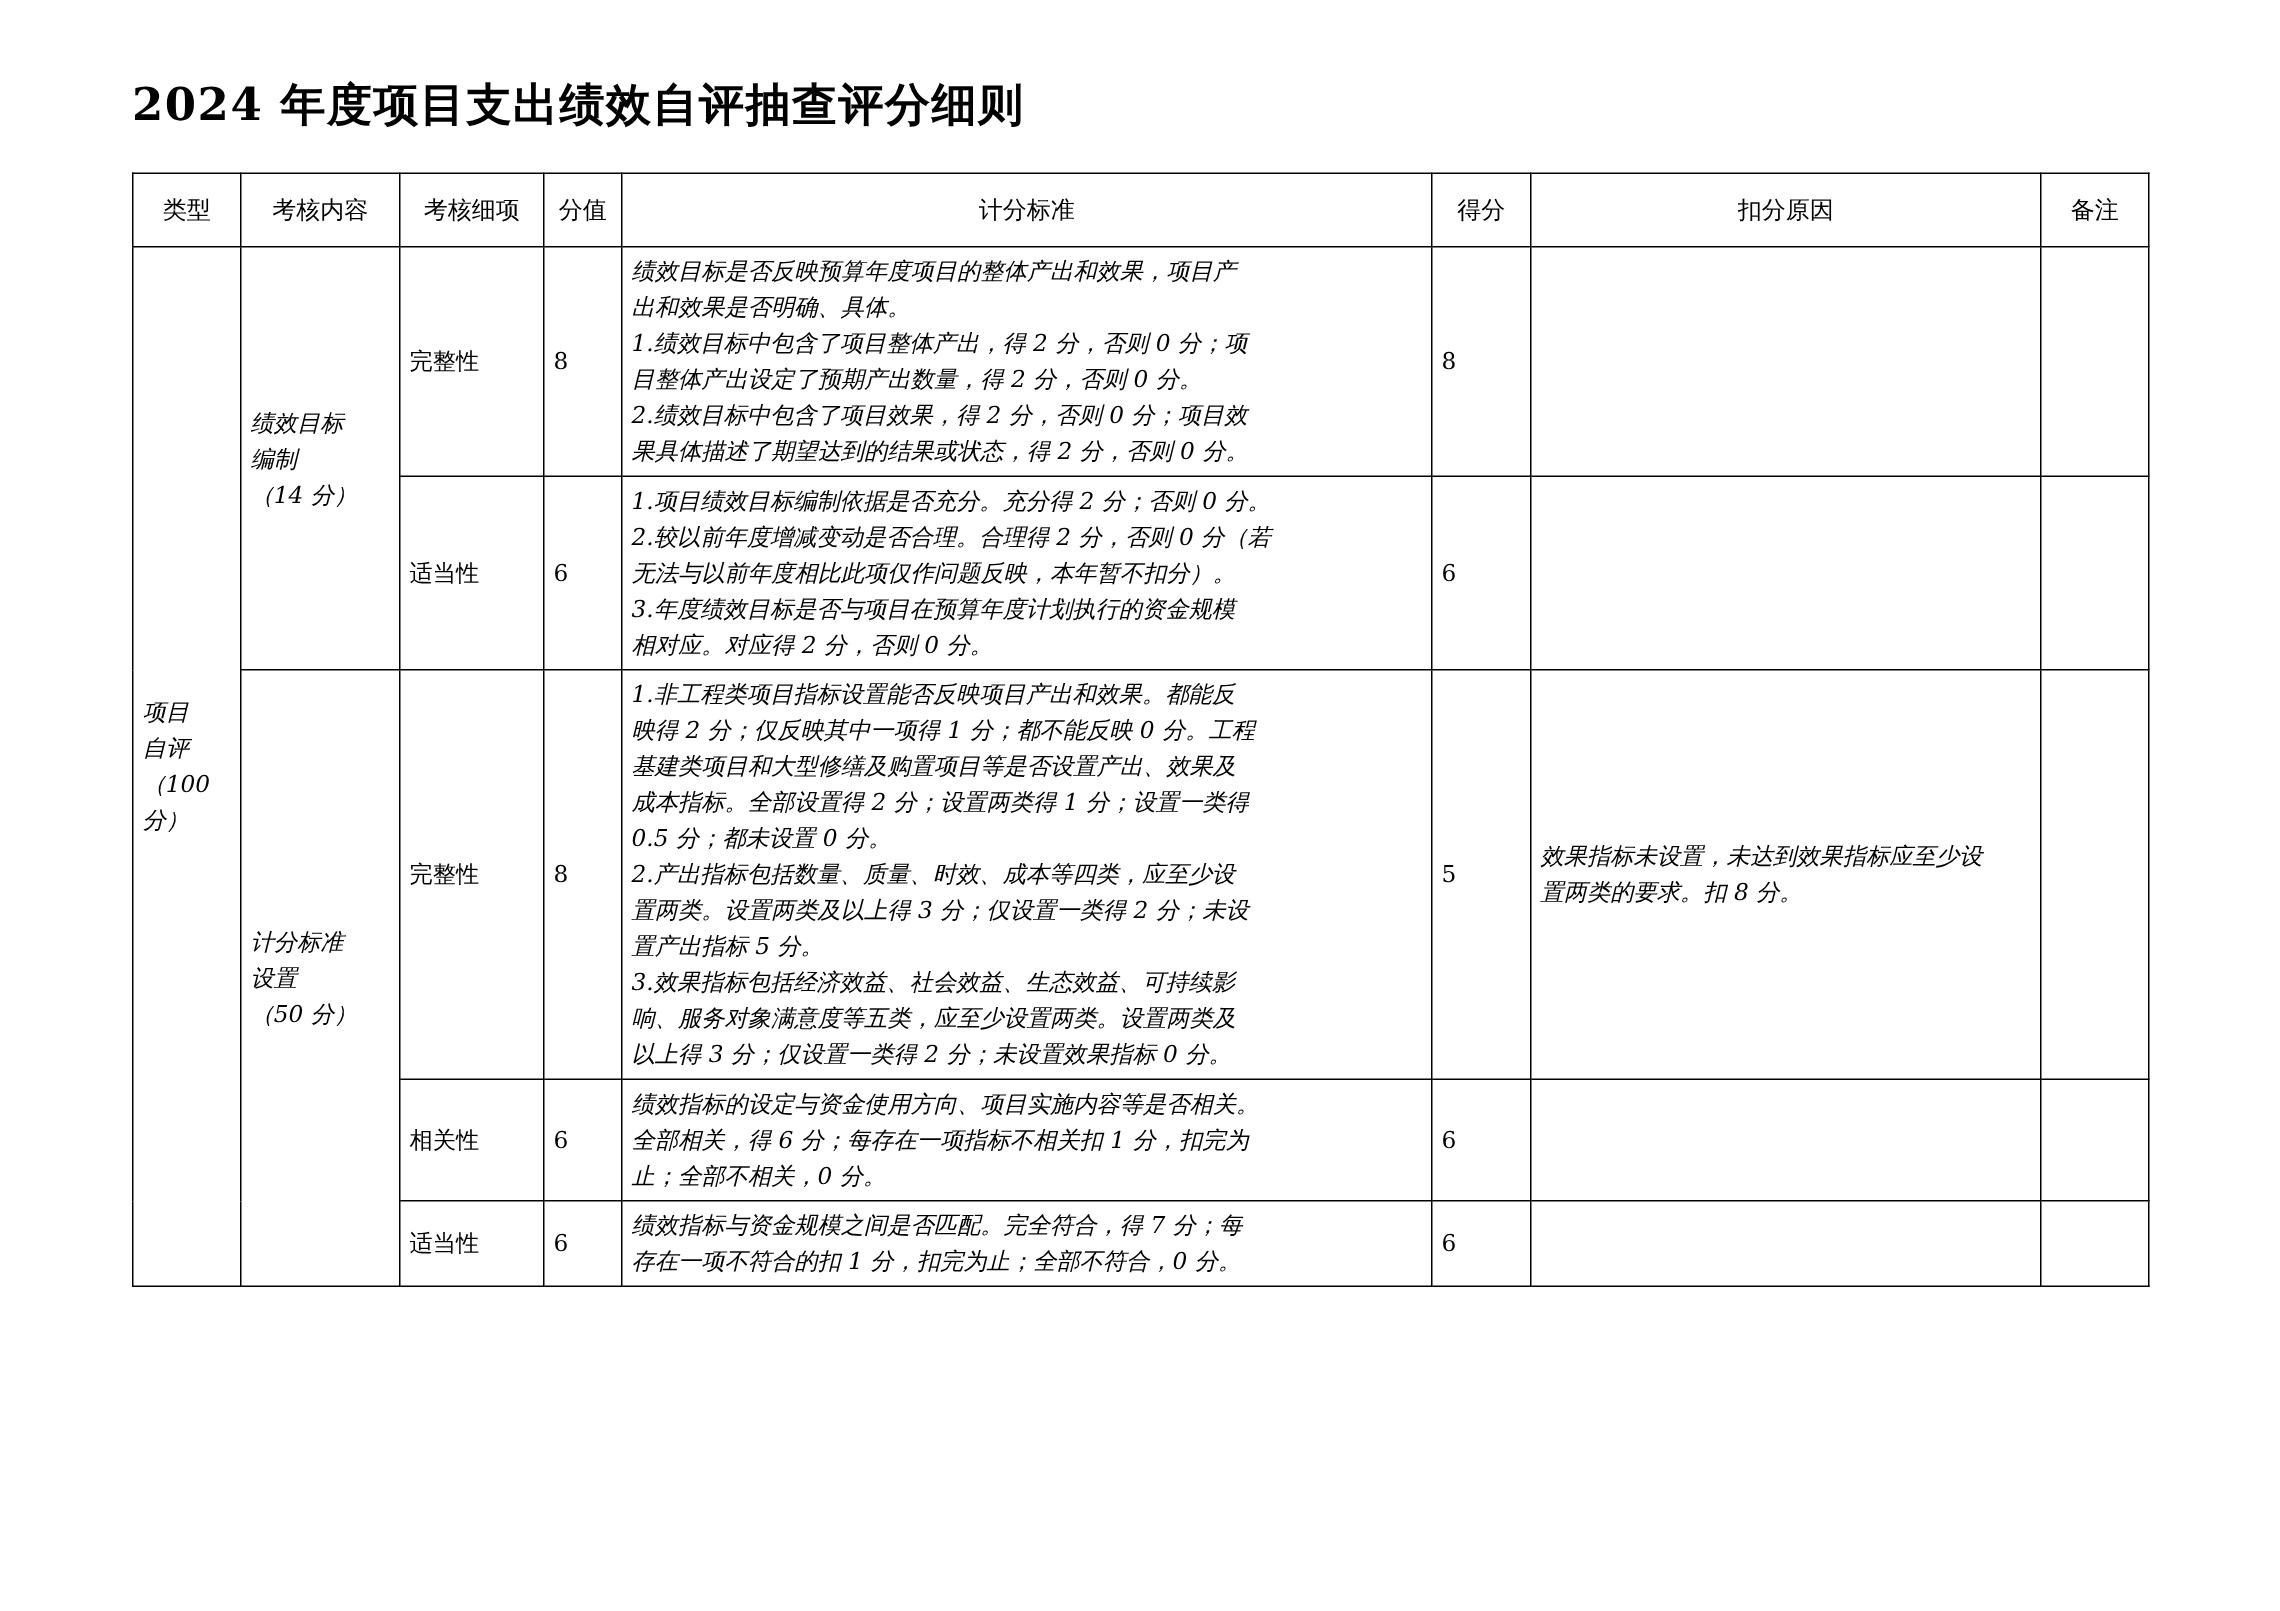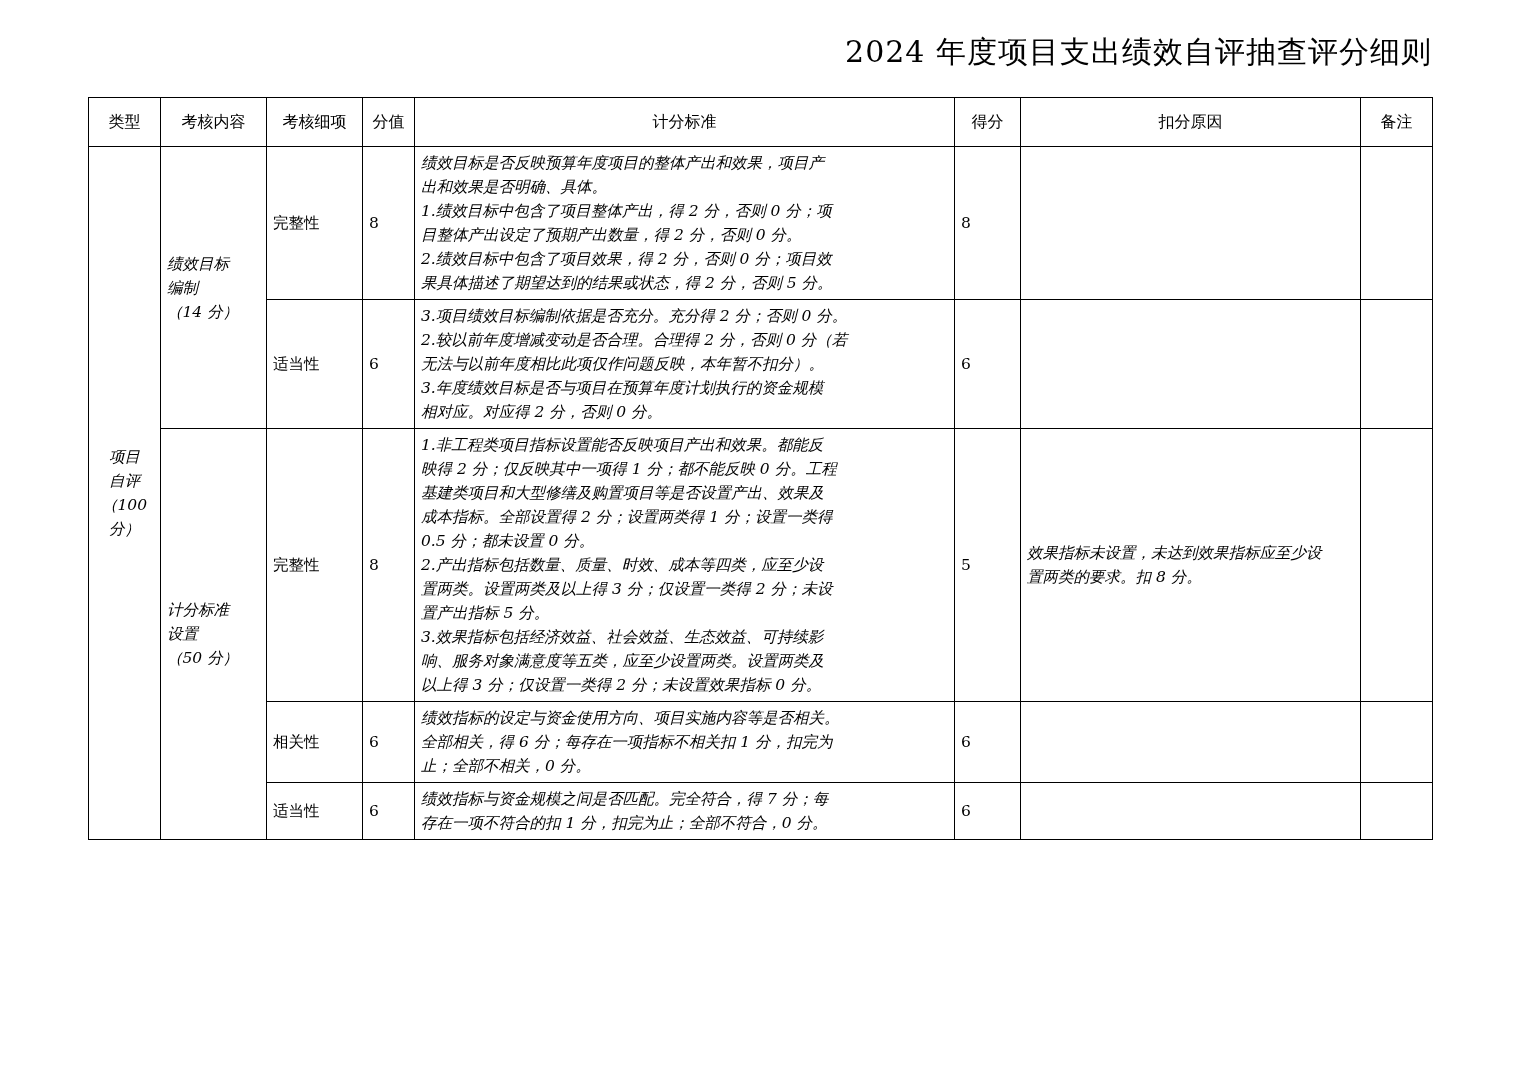--- a/index.html
+++ b/index.html
@@ -16,25 +16,25 @@
     overflow: hidden;
   }
   .page {
     width: 1520px;
     height: 1074px;
     position: relative;
     box-sizing: border-box;
     padding: 0 88px;
   }
   .doc-title {
-    text-align: right;
+    text-align: left;
     font-size: 30px;
-    font-weight: normal;
+    font-weight: bold;
     letter-spacing: 1px;
-    margin-top: 32px;
+    margin-top: 50px;
     margin-bottom: 24px;
     font-family: "DejaVu Serif", "Liberation Serif", serif;
   }
   table.scoring {
     border-collapse: collapse;
     width: 1344px;
     table-layout: fixed;
     margin: 0 auto;
     padding-left: 44px;
   }
@@ -56,21 +56,20 @@
   .crit-line { display: block; text-indent: 0; font-style: italic; }
   col.c-type { width: 72px; }
   col.c-content { width: 106px; }
   col.c-sub { width: 96px; }
   col.c-score { width: 52px; }
   col.c-criteria { width: 540px; }
   col.c-got { width: 66px; }
   col.c-reason { width: 340px; }
   col.c-remark { width: 72px; }
   .vert-type {
-    text-align: center;
     font-size: 16px;
     line-height: 1.6;
   }
 </style>
 </head>
 <body>
 
 <div class="page">
 
   <div class="doc-title">2024 年度项目支出绩效自评抽查评分细则</div>
@@ -113,32 +112,32 @@
           <span class="crit-line">（14 分）</span>
         </td>
         <td class="c">完整性</td>
         <td class="c">8</td>
         <td class="l">
           <span class="crit-line">绩效目标是否反映预算年度项目的整体产出和效果，项目产</span>
           <span class="crit-line">出和效果是否明确、具体。</span>
           <span class="crit-line">1.绩效目标中包含了项目整体产出，得 2 分，否则 0 分；项</span>
           <span class="crit-line">目整体产出设定了预期产出数量，得 2 分，否则 0 分。</span>
           <span class="crit-line">2.绩效目标中包含了项目效果，得 2 分，否则 0 分；项目效</span>
-          <span class="crit-line">果具体描述了期望达到的结果或状态，得 2 分，否则 5 分。</span>
+          <span class="crit-line">果具体描述了期望达到的结果或状态，得 2 分，否则 0 分。</span>
         </td>
         <td class="c">8</td>
         <td class="l"></td>
         <td class="c"></td>
       </tr>
 
       <tr>
         <td class="c">适当性</td>
         <td class="c">6</td>
         <td class="l">
-          <span class="crit-line">3.项目绩效目标编制依据是否充分。充分得 2 分；否则 0 分。</span>
+          <span class="crit-line">1.项目绩效目标编制依据是否充分。充分得 2 分；否则 0 分。</span>
           <span class="crit-line">2.较以前年度增减变动是否合理。合理得 2 分，否则 0 分（若</span>
           <span class="crit-line">无法与以前年度相比此项仅作问题反映，本年暂不扣分）。</span>
           <span class="crit-line">3.年度绩效目标是否与项目在预算年度计划执行的资金规模</span>
           <span class="crit-line">相对应。对应得 2 分，否则 0 分。</span>
         </td>
         <td class="c">6</td>
         <td class="l"></td>
         <td class="c"></td>
       </tr>
 

